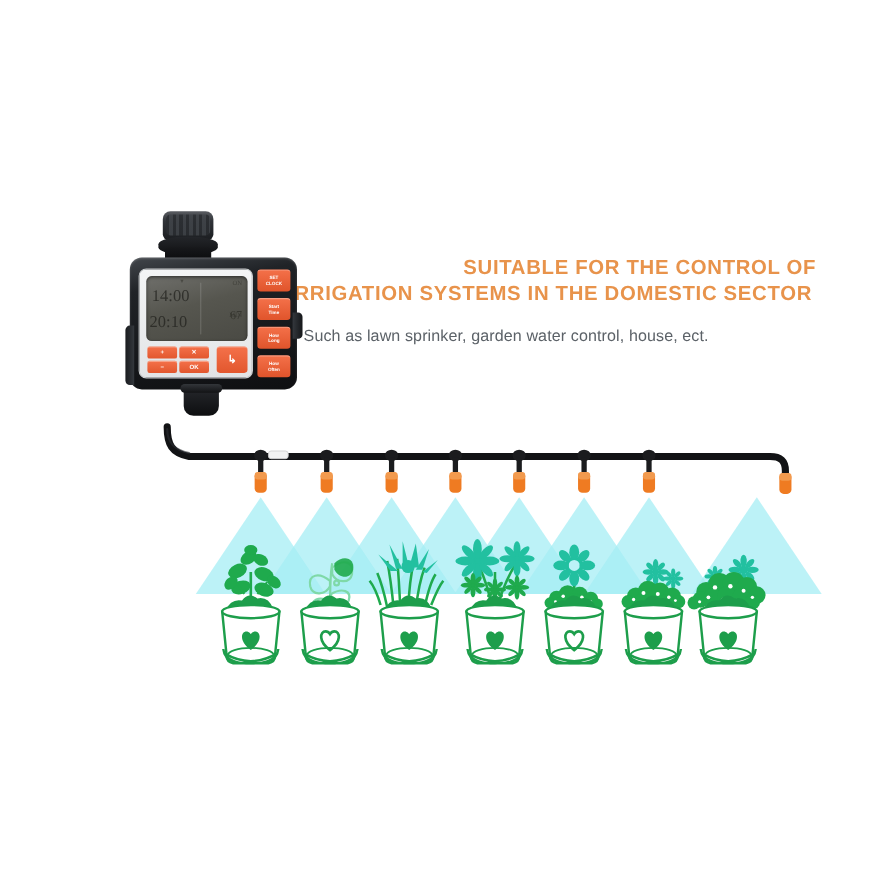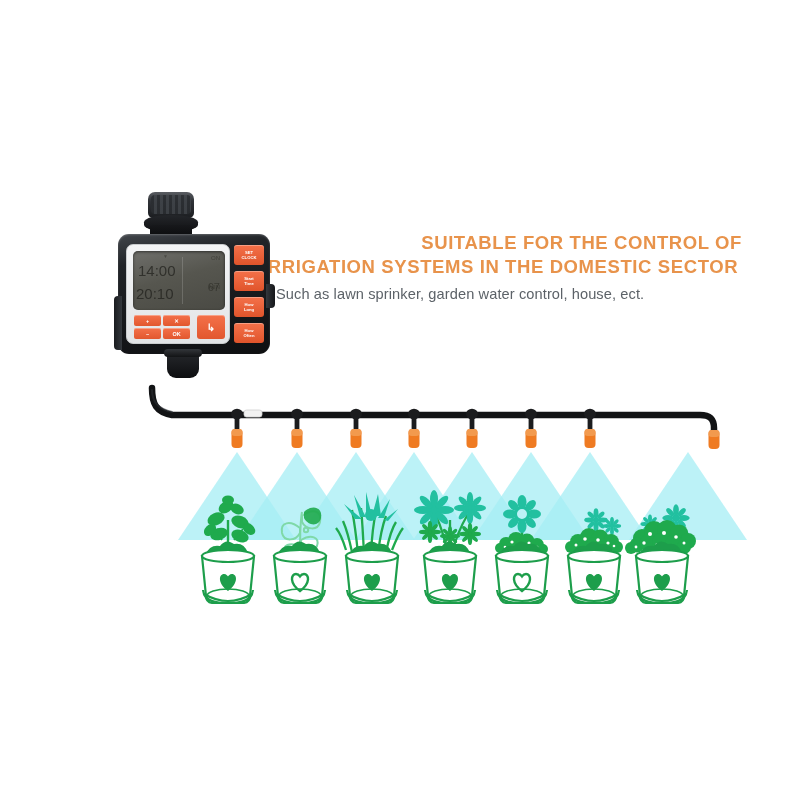--- a/index.html
+++ b/index.html
@@ -14,21 +14,21 @@
   .headline {
     position:absolute; left:262px; top:231px; width:480px;
   }
   .headline .line {
     color:#e8934b; font-weight:bold; font-size:18.5px;
     letter-spacing:0.6px; line-height:24px; white-space:nowrap;
   }
   .headline .l1 { text-align:right; }
   .headline .l2 { text-align:left; }
   .headline .sub {
-    margin-top:7px; color:#5c6268; font-size:14.6px; font-weight:normal;
+    margin-top:19px; color:#5c6268; font-size:14.6px; font-weight:normal;
     letter-spacing:0.1px; white-space:nowrap; text-align:left; padding-left:14px;
   }
 
   
   #device { position:absolute; left:118px; top:192px; width:152px; height:200px; }
 
   .dev-knob {
     position:absolute; left:30px; top:0px; width:46px; height:26px;
     background:linear-gradient(180deg,#5a5d62 0%,#303338 35%,#1b1d20 100%);
     border-radius:7px 7px 5px 5px;
@@ -71,21 +71,21 @@
     position:absolute; left:6px; top:6px; width:92px; height:59px;
     background:linear-gradient(165deg,#6f6f6b 0%,#56564f 45%,#4a4a44 100%);
     border-radius:5px; overflow:hidden;
     box-shadow:inset 0 1px 3px rgba(0,0,0,.55);
   }
   .lcd .divider {
     position:absolute; left:49px; top:6px; width:1px; height:47px;
     background:rgba(255,255,255,.16);
   }
   .lcd .seg {
-    position:absolute; font-family:Liberation Sans, sans-serif;
+    position:absolute; font-family:Liberation Serif, serif;
     color:rgba(32,32,28,.72); letter-spacing:0px;
   }
   .lcd .big1 { left:5px; top:11px; font-size:15px; }
   .lcd .big2 { left:3px; top:34px; font-size:15px; }
   .lcd .sm1 { right:5px; top:4px; font-size:6px; color:rgba(40,40,34,.55); }
   .lcd .sm2 { right:5px; top:17px; font-size:11px; color:rgba(40,40,34,.6);margin-top:13px; }
   .lcd .sm3 { right:5px; top:33px; font-size:6px; color:rgba(40,40,34,.5); }
   .lcd .tick { position:absolute; left:30px; top:2px; font-size:5px; color:rgba(40,40,34,.45);}
 
   .btn-grid {

